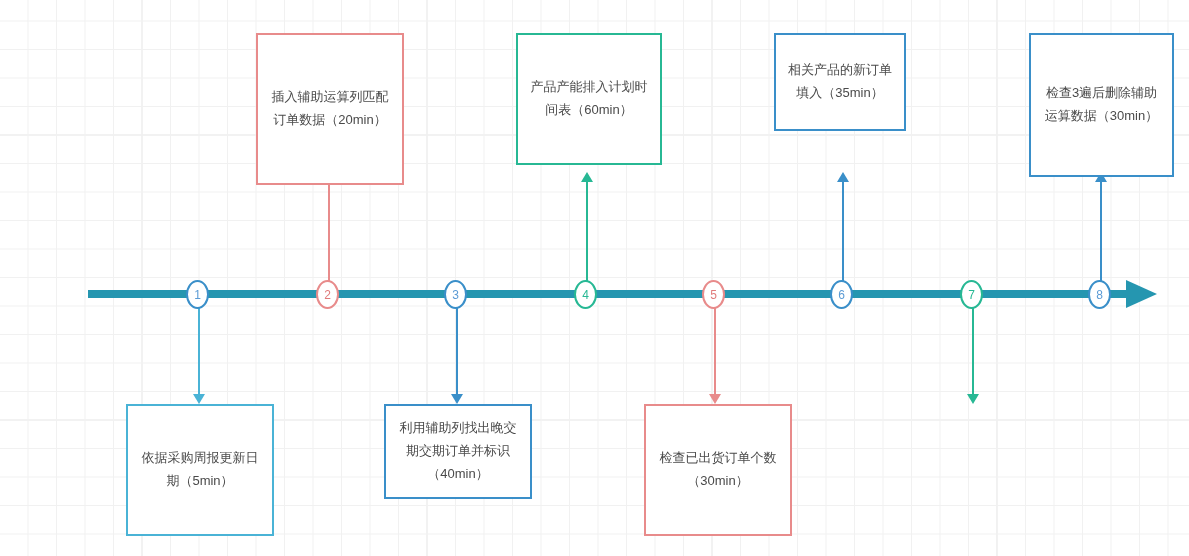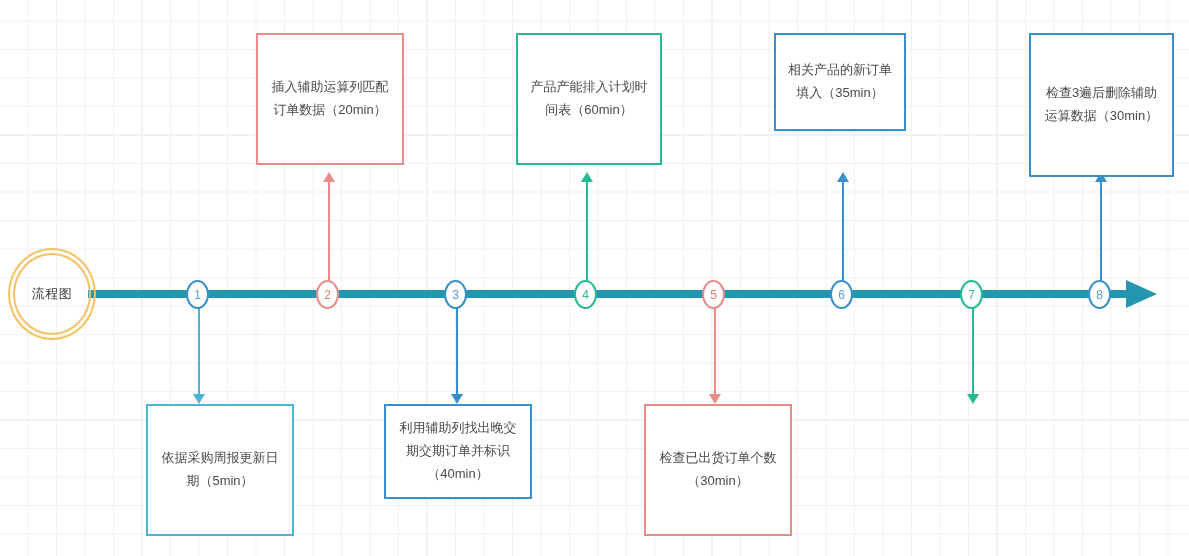--- a/index.html
+++ b/index.html
@@ -141,63 +141,58 @@
     display: flex;
     align-items: center;
     justify-content: center;
     padding: 8px 12px;
     text-align: center;
     font-size: 13px;
     line-height: 1.75;
     color: #4a4a4a;
   }
   .task-box.blue      { border-color: #3a8fc9; }
-  .task-box.lightblue { border-color: #4ab3d6; margin-left: 20px; }
+  .task-box.lightblue { border-color: #4ab3d6; }
   .task-box.red       { border-color: #e88b8b; }
   .task-box.green     { border-color: #27b894; }
   .task-box .txt {
     display: block;
     width: 100%;
   }
 </style>
 </head>
 <body>
 
 <div id="canvas">
 
   <div id="timeline-spine">
     <div class="bar"></div>
     <div class="head"></div>
   </div>
 
-  <div id="start-node">
-    <div class="ring-outer"></div>
-    <div class="ring-inner"></div>
-    <div class="start-label">流程图</div>
-  </div>
 
   <div class="stem down" style="left:198px; top:300px; height:104px;">
     <div class="line" style="top:0; height:96px; background:#4ab3d6;"></div>
     <div class="tip" style="border-top:10px solid #4ab3d6;"></div>
   </div>
   <div class="marker blue" style="left:186px;">
     <span>1</span>
   </div>
   <div class="task-box lightblue" style="left:126px; top:404px; width:148px; height:132px;">
     <span class="txt">依据采购周报更新日期（5min）</span>
   </div>
 
   <div class="stem up" style="left:328px; top:172px; height:110px;">
     <div class="line" style="top:8px; height:102px; background:#e88b8b;"></div>
     <div class="tip" style="border-bottom:10px solid #e88b8b;"></div>
   </div>
   <div class="marker red" style="left:316px;">
     <span>2</span>
   </div>
-  <div class="task-box red" style="left:256px; top:33px; width:148px; height:132px;">
+  <div class="task-box red" style="left:256px; top:33px; width:148px; height:152px;">
     <span class="txt">插入辅助运算列匹配订单数据（20min）</span>
   </div>
 
   <div class="stem down" style="left:456px; top:300px; height:104px;">
     <div class="line" style="top:0; height:96px; background:#3a8fc9;"></div>
     <div class="tip" style="border-top:10px solid #3a8fc9;"></div>
   </div>
   <div class="marker blue" style="left:444px;">
     <span>3</span>
   </div>

